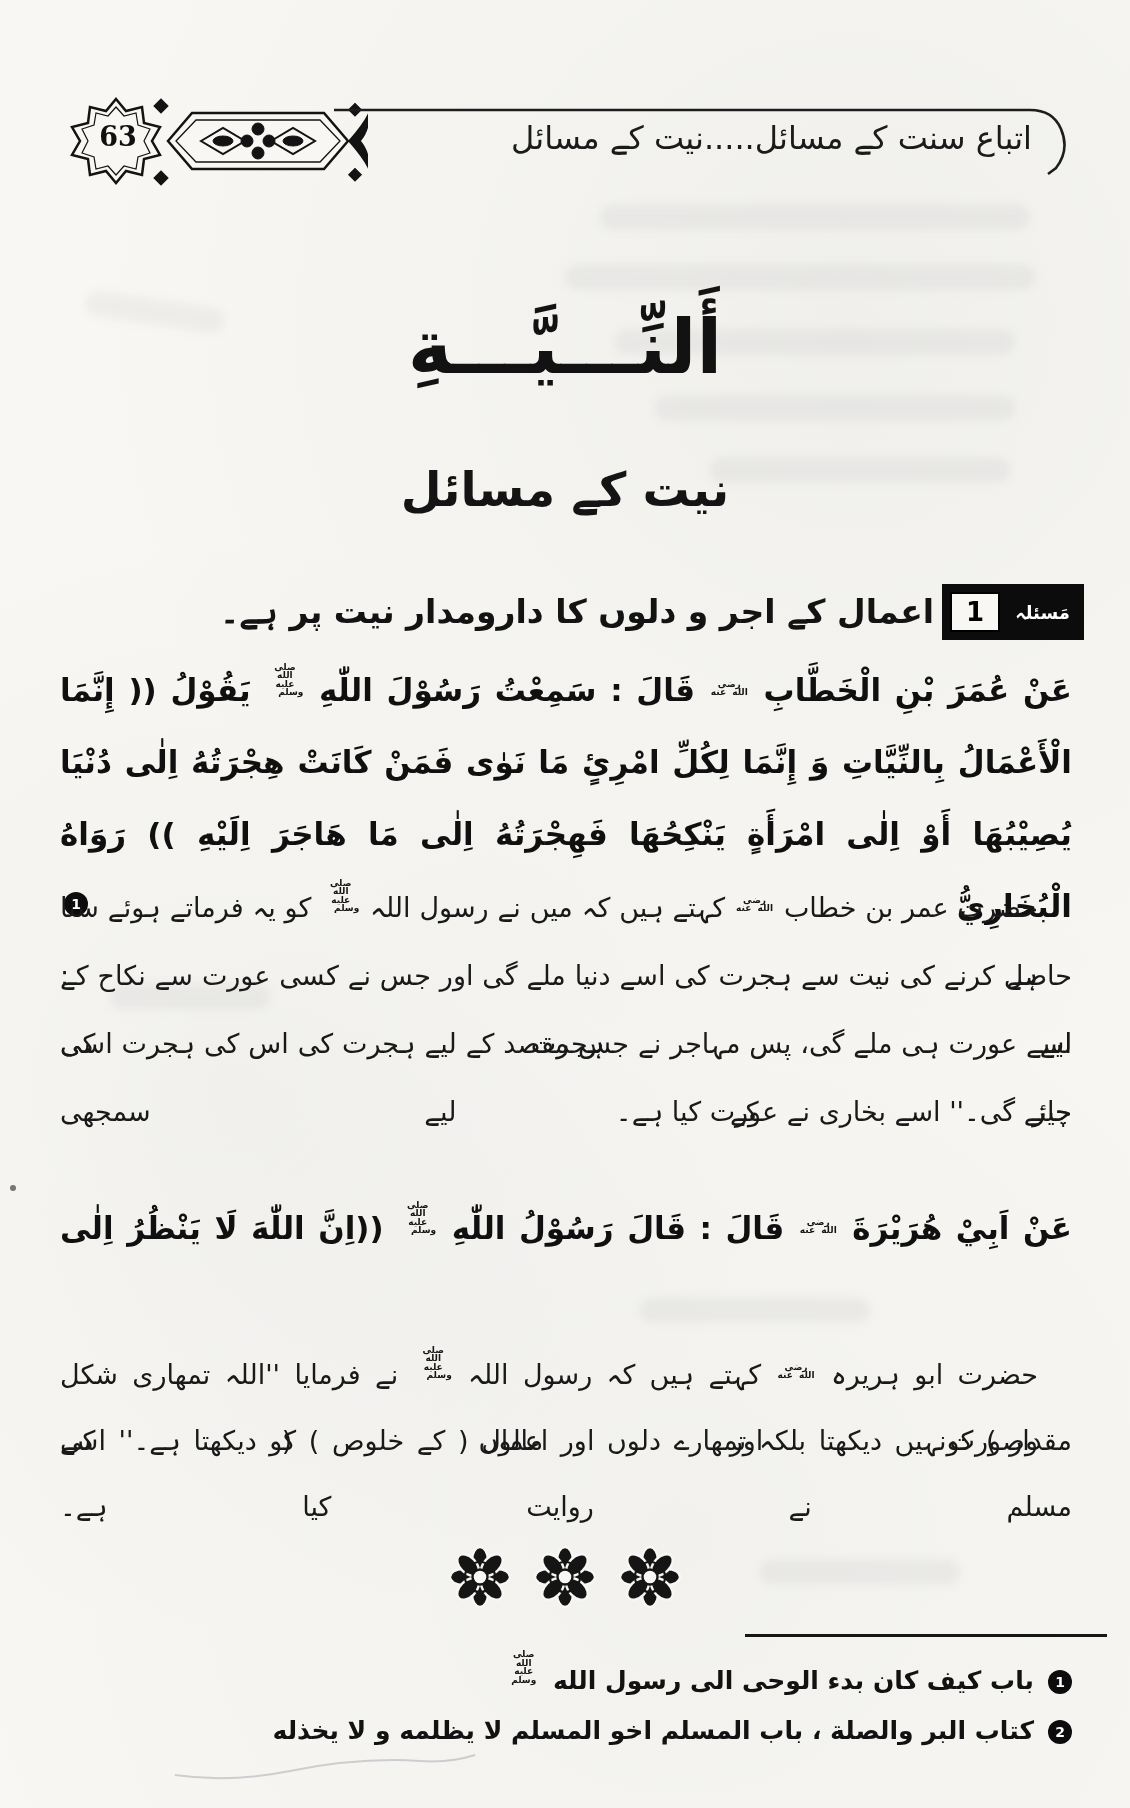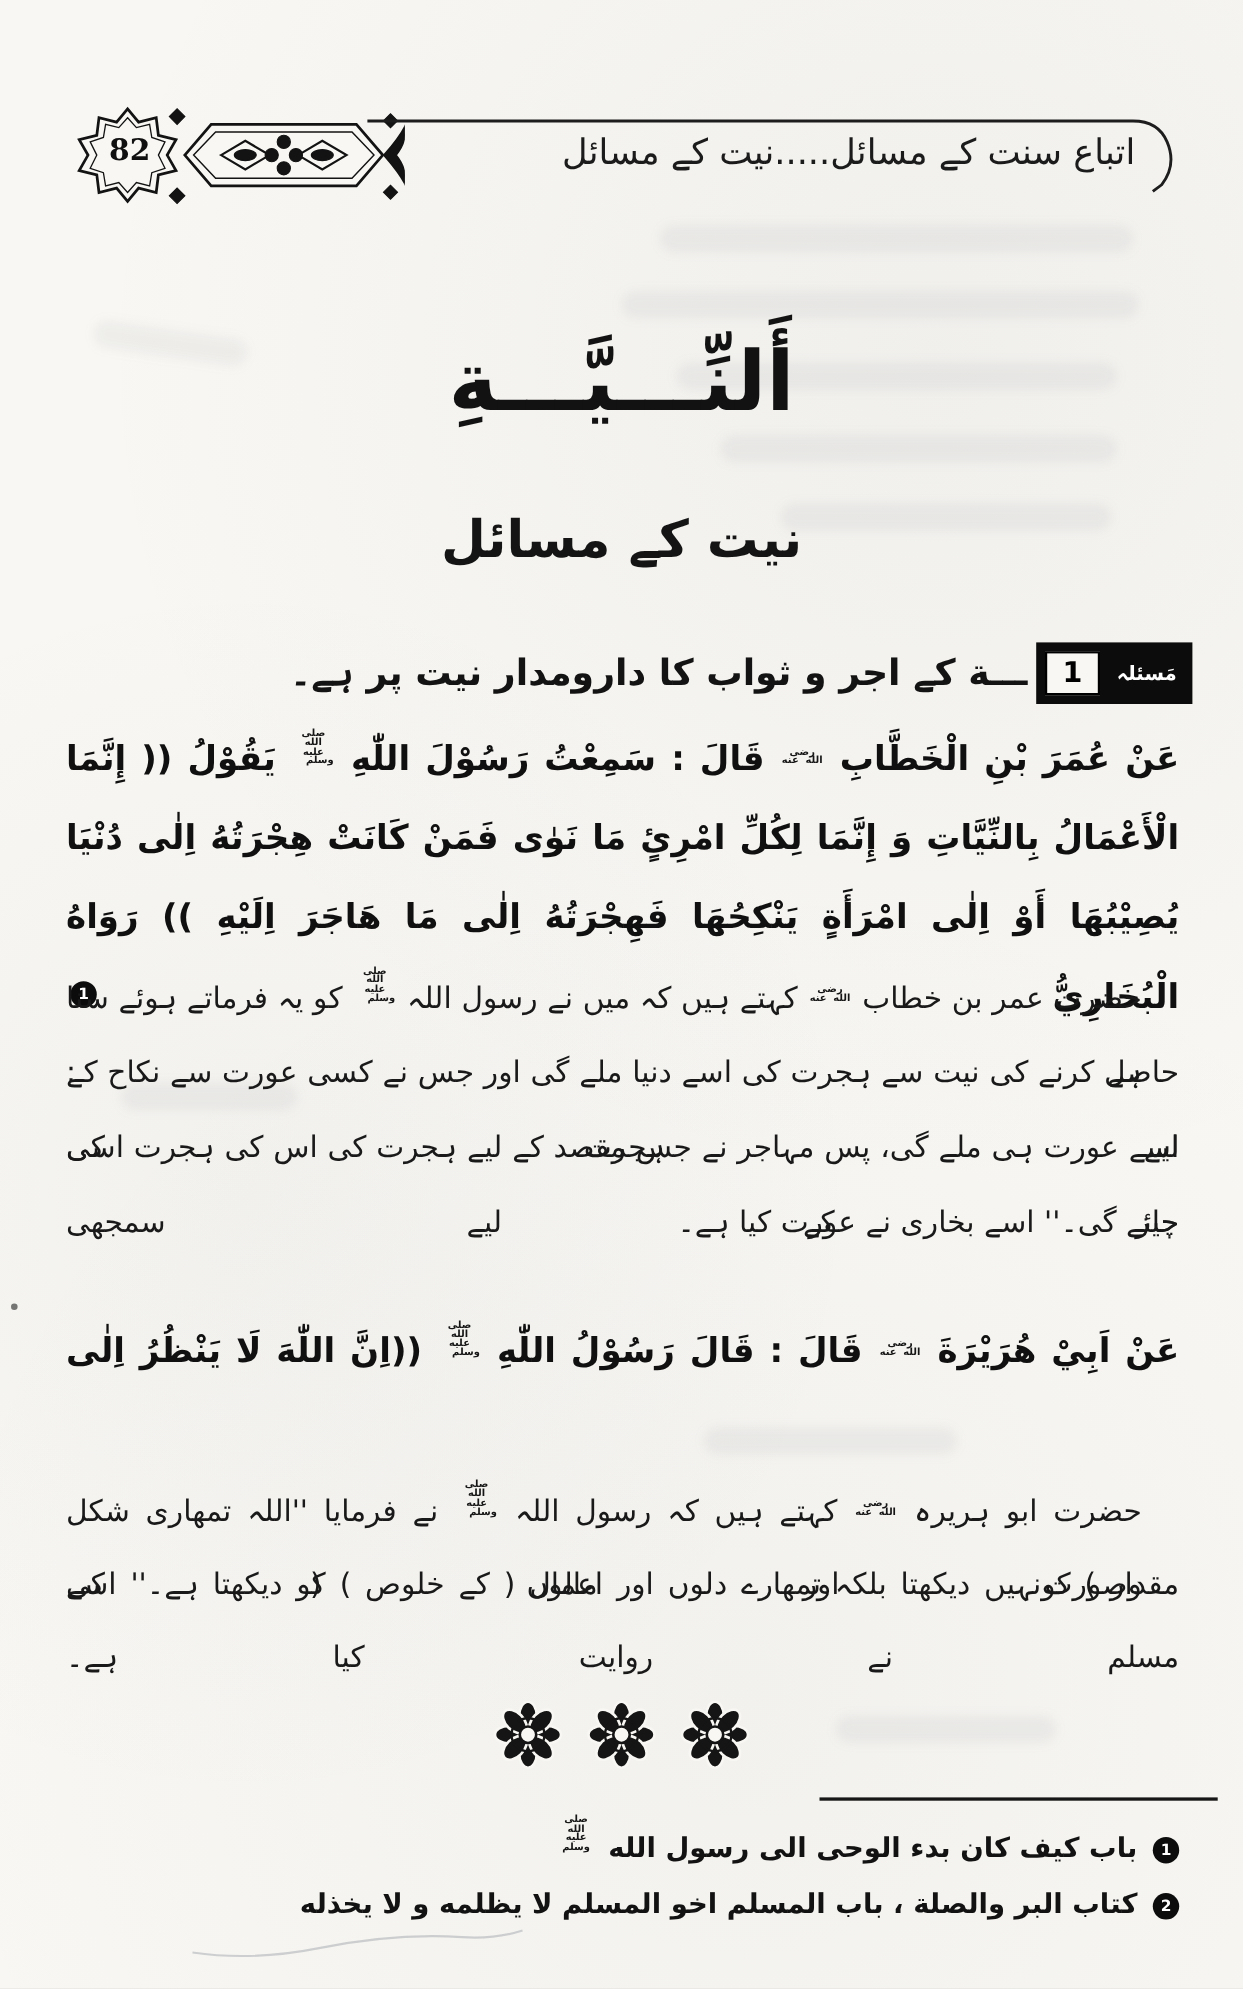--- a/index.html
+++ b/index.html
@@ -144,35 +144,35 @@
       <circle cx="179" cy="46" r="6"></circle>
       <circle cx="201" cy="46" r="6"></circle>
       <circle cx="190" cy="46" r="2.5" fill="#f8f7f3" stroke="none"></circle>
       <rect x="88" y="6" width="10" height="10" transform="rotate(45 93 11)"></rect>
       <rect x="88" y="78" width="10" height="10" transform="rotate(45 93 83)"></rect>
       <rect x="283" y="10" width="9" height="9" transform="rotate(45 287 14)"></rect>
       <rect x="283" y="75" width="9" height="9" transform="rotate(45 287 79)"></rect>
       <path d="M281,46 q14,-16 19,-26 q2,14 -8,26 q10,12 8,26 q-5,-10 -19,-26" stroke-width="1.5"></path>
     </g>
   </svg>
-  <div class="pagenum">82</div>
+  <div class="pagenum">63</div>
 
   <svg class="header-rule-svg" width="790" height="85" viewBox="0 0 790 85">
     <path d="M4,14 H700 Q723,14 731,33 Q740,54 726,72 L718,78" fill="none" stroke="#1d1d1d" stroke-width="2.6"></path>
   </svg>
   <div class="header-title">اتباع سنت کے مسائل.....نیت کے مسائل</div>
 
   <div class="title-ar">أَلنِّـــيَّـــةِ</div>
   <div class="title-ur">نیت کے مسائل</div>
 
   <div class="masala-box">
     <span class="masala-num">1</span>
     <span class="masala-label">مَسئلہ</span>
   </div>
-  <div class="masala-heading">ـــة کے اجر و ثواب کا دارومدار نیت پر ہے۔</div>
+  <div class="masala-heading">اعمال کے اجر و دلوں کا دارومدار نیت پر ہے۔</div>
 
   <div id="hadith1" class="block hadith">
       <div class="line">عَنْ عُمَرَ بْنِ الْخَطَّابِ <span class="hon">رضى الله عنه</span> قَالَ : سَمِعْتُ رَسُوْلَ اللّٰهِ <span class="hon">صلى الله عليه وسلم</span> يَقُوْلُ (( إِنَّمَا</div>
       <div class="line">الْأَعْمَالُ بِالنِّيَّاتِ وَ إِنَّمَا لِكُلِّ امْرِئٍ مَا نَوٰى فَمَنْ كَانَتْ هِجْرَتُهُ اِلٰى دُنْيَا</div>
       <div class="line">يُصِيْبُهَا أَوْ اِلٰى امْرَأَةٍ يَنْكِحُهَا فَهِجْرَتُهُ اِلٰى مَا هَاجَرَ اِلَيْهِ )) رَوَاهُ الْبُخَارِيُّ <span class="fnref">1</span></div>
     </div>
 
   <div id="urdu1" class="block urdu">
       <div class="line ind">حضرت عمر بن خطاب <span class="hon">رضى الله عنه</span> کہتے ہیں کہ میں نے رسول اللہ <span class="hon">صلى الله عليه وسلم</span> کو یہ فرماتے ہوئے سنا ہے :</div>
       <div class="line">حاصل کرنے کی نیت سے ہجرت کی اسے دنیا ملے گی اور جس نے کسی عورت سے نکاح کے لیے ہجرت کی</div>

